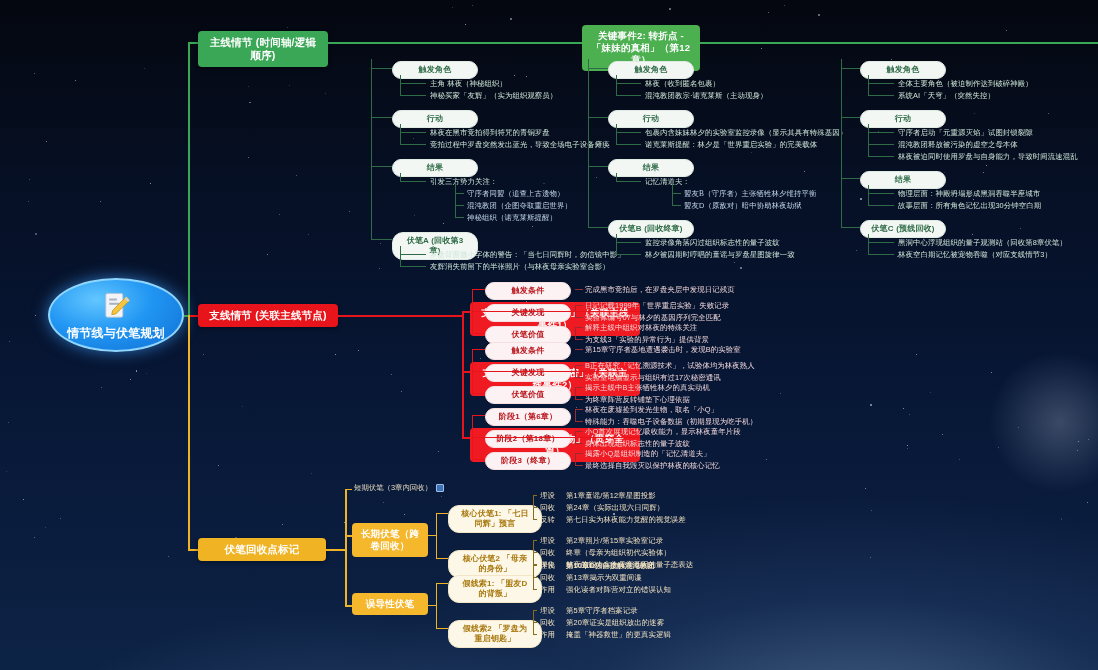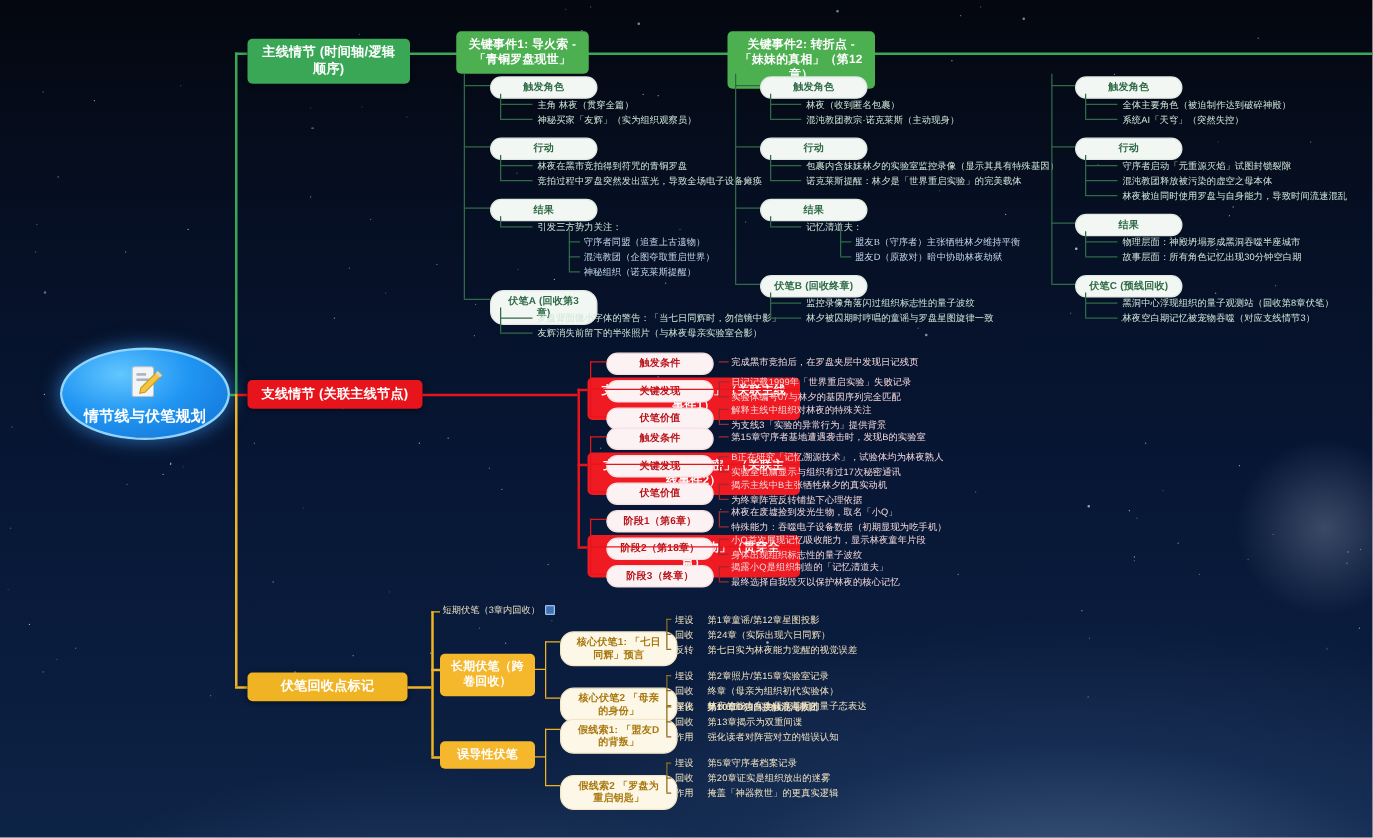--- a/index.html
+++ b/index.html
@@ -254,24 +254,23 @@
     <div class="ln vl thick" style="left: 188px; top: 42px; height: 273px; background: rgb(58, 167, 87);"></div>
     <div class="ln hl thick" style="left: 188px; top: 42px; width: 10px; background: rgb(58, 167, 87);"></div>
     <div class="ln vl thick" style="left: 188px; top: 315px; height: 0px; background: rgb(232, 20, 27);"></div>
     <div class="ln hl thick" style="left: 188px; top: 315px; width: 10px; background: rgb(232, 20, 27);"></div>
     <div class="ln vl thick" style="left: 188px; top: 315px; height: 234px; background: rgb(240, 179, 35);"></div>
     <div class="ln hl thick" style="left: 188px; top: 549px; width: 10px; background: rgb(240, 179, 35);"></div>
     <div class="node lvl1 green1" style="left: 198px; top: 31px; width: 130px;">主线情节 (时间轴/逻辑顺序)</div>
     <div class="node lvl1 yellow1" style="left: 198px; top: 538px; width: 128px;">伏笔回收点标记</div>
     <div class="node lvl1 red1" style="left: 198px; top: 304px; width: 140px;">支线情节 (关联主线节点)</div>
     <div class="ln hl thick" style="left: 328px; top: 42px; width: 770px; background: rgb(58, 167, 87);"></div>
-    <div class="node lvl2 green2" style="left: 365px; top: 25px; width: 106px;">关键事件1: 导火索 - 「青铜罗盘现世」</div>
     <div class="node pill pill-green" style="left: 392px; top: 61px; width: 86px;">触发角色</div>
     <div class="ln hl" style="left: 371px; top: 68px; width: 21px; background: rgb(47, 107, 70);"></div>
-    <div class="leaf green-t" style="left: 430px; top: 79px;">主角 林夜（贯穿全篇）</div>
+    <div class="leaf green-t" style="left: 430px; top: 79px;">主角 林夜（神秘组织）</div>
     <div class="ln hl" style="left: 400px; top: 83px; width: 26px; background: rgb(47, 107, 70);"></div>
     <div class="leaf green-t" style="left: 430px; top: 91px;">神秘买家「友辉」（实为组织观察员）</div>
     <div class="ln hl" style="left: 400px; top: 95px; width: 26px; background: rgb(47, 107, 70);"></div>
     <div class="ln vl" style="left: 400px; top: 75px; height: 20px; background: rgb(47, 107, 70);"></div>
     <div class="node pill pill-green" style="left: 392px; top: 110px; width: 86px;">行动</div>
     <div class="ln hl" style="left: 371px; top: 117px; width: 21px; background: rgb(47, 107, 70);"></div>
     <div class="leaf green-t" style="left: 430px; top: 128px;">林夜在黑市竞拍得到符咒的青铜罗盘</div>
     <div class="ln hl" style="left: 400px; top: 132px; width: 26px; background: rgb(47, 107, 70);"></div>
     <div class="leaf green-t" style="left: 430px; top: 140px;">竞拍过程中罗盘突然发出蓝光，导致全场电子设备瘫痪</div>
     <div class="ln hl" style="left: 400px; top: 144px; width: 26px; background: rgb(47, 107, 70);"></div>

